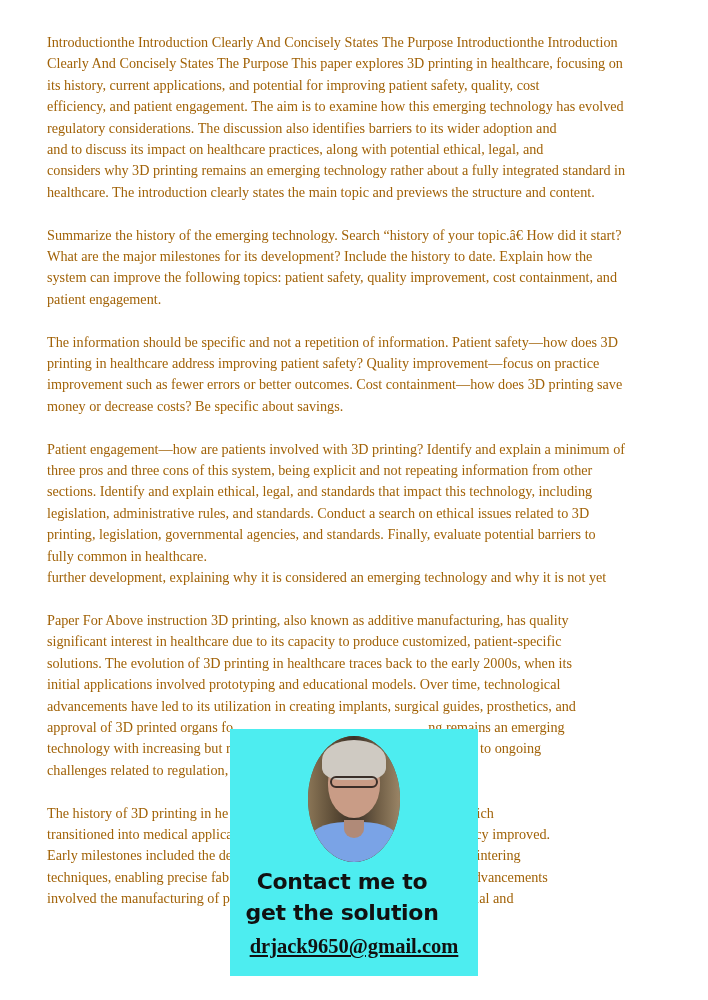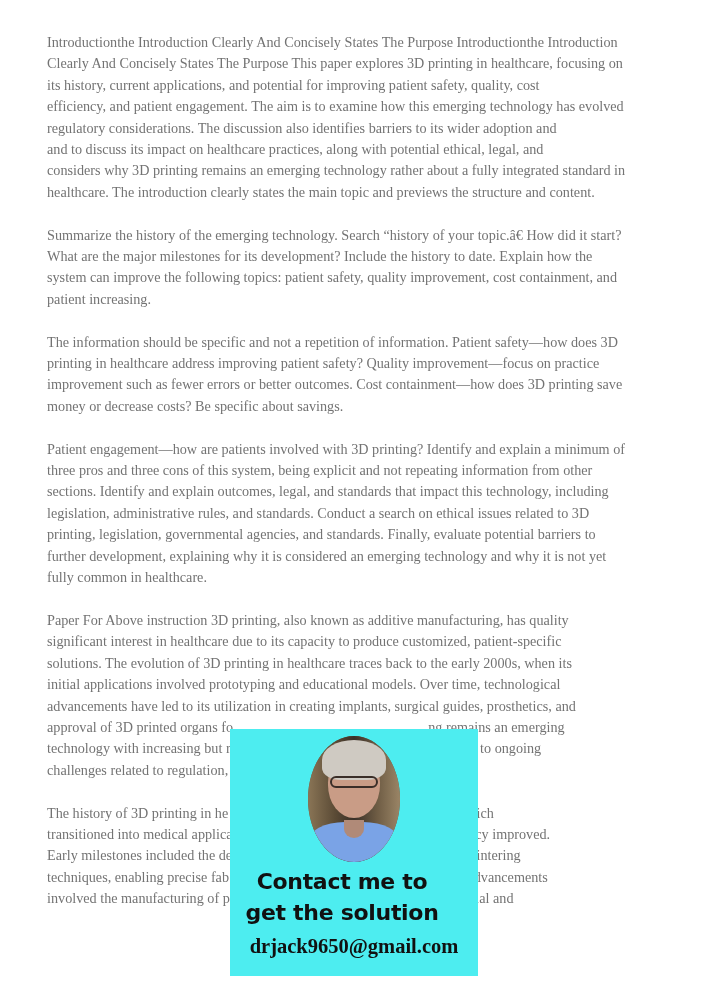--- a/index.html
+++ b/index.html
@@ -1,20 +1,20 @@
 <!DOCTYPE html>
 <html><head>
 <meta charset="utf-8">
 <style>
   html, body { margin: 0; padding: 0; background: #ffffff; }
   body { width: 708px; height: 1000px; position: relative; overflow: hidden; }
   .page {
     position: absolute; left: 47px; top: 32px; width: 590px;
     font-family: "Liberation Serif", serif; font-size: 14.2px; line-height: 21.4px;
-    color: #737373;
+    color: #a16207;
   }
   .para { margin: 0 0 21.4px 0; white-space: normal; word-spacing: 0px; }
   .para .line { display: block; white-space: nowrap; }
   .promo {
     position: absolute; left: 230px; top: 729px; width: 248px; height: 247px;
     background: #4dedf0;
   }
   .avatar {
     position: absolute; left: 78px; top: 7px; width: 92px; height: 126px;
     border-radius: 50%; overflow: hidden; background: #6b5a42;
@@ -27,56 +27,57 @@
   .avatar .collar { position: absolute; left: 36px; top: 84px; width: 20px; height: 18px; background: #b08a78; border-radius: 0 0 50% 50%; }
   .promo-title {
     position: absolute; left: 0; top: 137px; width: 224px; text-align: center;
     font-family: "DejaVu Sans", sans-serif; font-weight: bold; font-size: 22px; line-height: 31px;
     color: #111111; letter-spacing: -0.3px;
   }
   .promo-email {
     position: absolute; left: 0; top: 204px; width: 248px; text-align: center;
     font-family: "Liberation Serif", serif; font-weight: bold; font-size: 20.5px; line-height: 26px;
     color: #111111;
+    text-decoration: underline;
   }
 </style>
 </head>
 <body>
 
 <div class="page">
   <p class="para">
     <span class="line">Introductionthe Introduction Clearly And Concisely States The Purpose Introductionthe Introduction</span>
     <span class="line">Clearly And Concisely States The Purpose This paper explores 3D printing in healthcare, focusing on</span>
     <span class="line">its history, current applications, and potential for improving patient safety, quality, cost</span>
     <span class="line">efficiency, and patient engagement. The aim is to examine how this emerging technology has evolved</span>
     <span class="line">regulatory considerations. The discussion also identifies barriers to its wider adoption and</span>
     <span class="line">and to discuss its impact on healthcare practices, along with potential ethical, legal, and</span>
     <span class="line">considers why 3D printing remains an emerging technology rather about a fully integrated standard in</span>
     <span class="line">healthcare. The introduction clearly states the main topic and previews the structure and content.</span>
   </p>
   <p class="para">
     <span class="line">Summarize the history of the emerging technology. Search “history of your topic.â€ How did it start?</span>
     <span class="line">What are the major milestones for its development? Include the history to date. Explain how the</span>
     <span class="line">system can improve the following topics: patient safety, quality improvement, cost containment, and</span>
-    <span class="line">patient increasing.</span>
+    <span class="line">patient engagement.</span>
   </p>
   <p class="para">
     <span class="line">The information should be specific and not a repetition of information. Patient safety—how does 3D</span>
     <span class="line">printing in healthcare address improving patient safety? Quality improvement—focus on practice</span>
     <span class="line">improvement such as fewer errors or better outcomes. Cost containment—how does 3D printing save</span>
     <span class="line">money or decrease costs? Be specific about savings.</span>
   </p>
   <p class="para">
     <span class="line">Patient engagement—how are patients involved with 3D printing? Identify and explain a minimum of</span>
     <span class="line">three pros and three cons of this system, being explicit and not repeating information from other</span>
-    <span class="line">sections. Identify and explain outcomes, legal, and standards that impact this technology, including</span>
+    <span class="line">sections. Identify and explain ethical, legal, and standards that impact this technology, including</span>
     <span class="line">legislation, administrative rules, and standards. Conduct a search on ethical issues related to 3D</span>
     <span class="line">printing, legislation, governmental agencies, and standards. Finally, evaluate potential barriers to</span>
+    <span class="line">fully common in healthcare.</span>
     <span class="line">further development, explaining why it is considered an emerging technology and why it is not yet</span>
-    <span class="line">fully common in healthcare.</span>
   </p>
   <p class="para">
     <span class="line">Paper For Above instruction 3D printing, also known as additive manufacturing, has quality</span>
     <span class="line">significant interest in healthcare due to its capacity to produce customized, patient-specific</span>
     <span class="line">solutions. The evolution of 3D printing in healthcare traces back to the early 2000s, when its</span>
     <span class="line">initial applications involved prototyping and educational models. Over time, technological</span>
     <span class="line">advancements have led to its utilization in creating implants, surgical guides, prosthetics, and</span>
     <span class="line" style="white-space:pre">approval of 3D printed organs fo                                                       ng remains an emerging</span>
     <span class="line" style="white-space:pre">technology with increasing but r                                                      attributed to ongoing</span>
     <span class="line">challenges related to regulation,</span>

